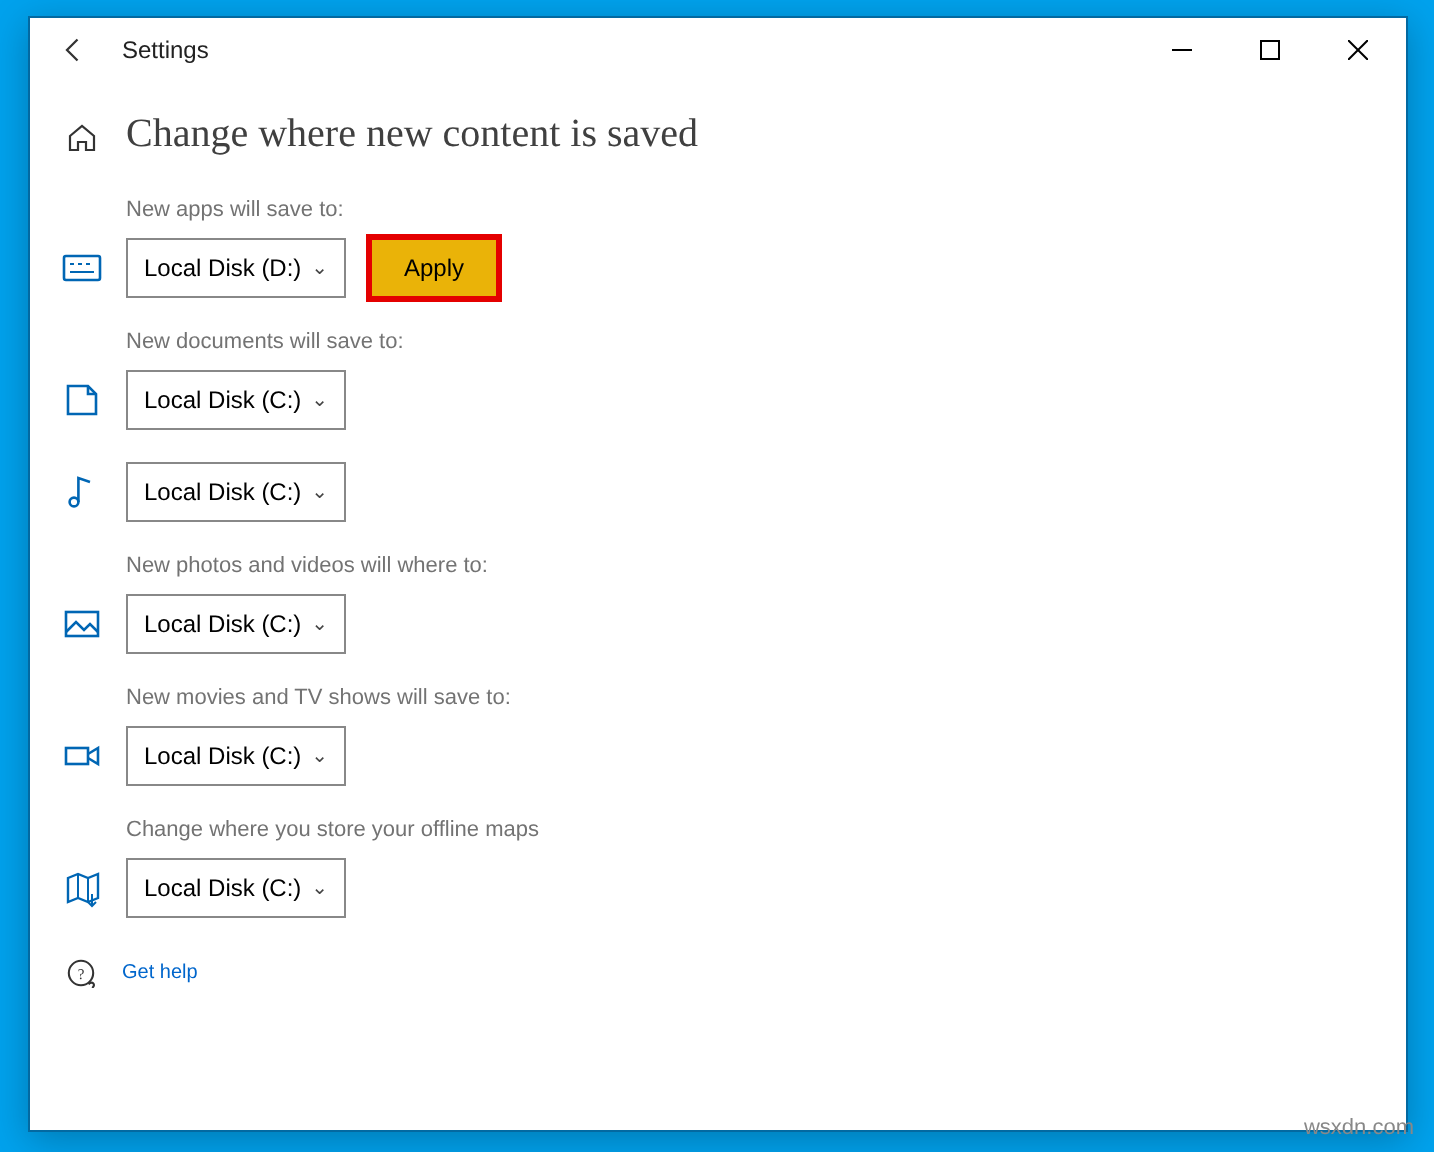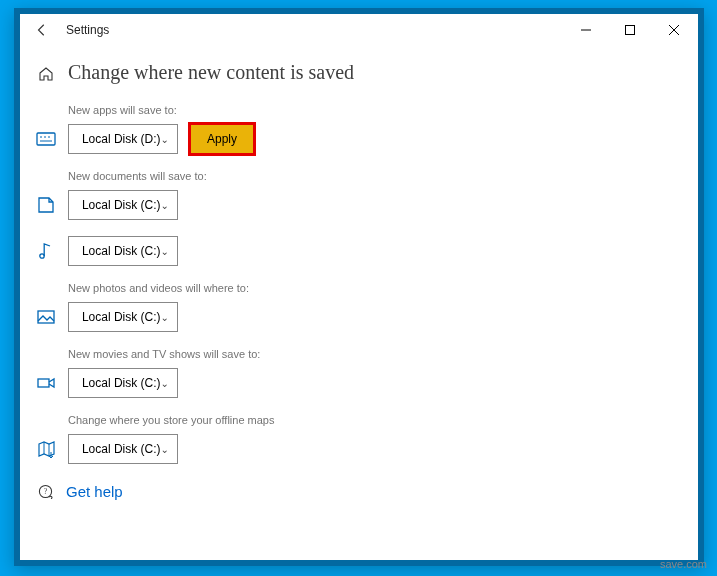--- a/index.html
+++ b/index.html
@@ -13,21 +13,21 @@
   overflow: hidden;
   position: relative;
 }
 .window {
   position: absolute;
   top: 8px;
   left: 14px;
   width: 690px;
   height: 558px;
   background: #fff;
-  border: 6px solid #0369a1;
+  border: 1px solid #0369a1;
   box-shadow: 0 4px 18px rgba(0,0,0,0.25);
 }
 .titlebar {
   display: flex;
   align-items: center;
   height: 32px;
   padding: 0 2px 0 8px;
 }
 .back-btn {
   width: 28px; height: 28px;
@@ -93,21 +93,21 @@
   width: 110px;
   height: 30px;
   border: 1px solid #888;
   background: #fff;
   display: flex;
   align-items: center;
   padding: 0 8px;
   font-size: 12px;
   position: relative;
 }
-.dropdown .dd-text { flex: 1; text-align: right; }
+.dropdown .dd-text { flex: 1; }
 .dropdown .chev {
   font-size: 10px;
   color: #444;
 }
 .apply-btn {
   width: 64px;
   height: 30px;
   margin-left: 12px;
   background: #eab308;
   border: 1px solid #888;
@@ -126,21 +126,21 @@
   margin-top: 18px;
 }
 .help-icon {
   width: 18px; height: 18px;
   display: flex; align-items: center; justify-content: center;
   margin-right: 12px;
   color: #000;
 }
 .help-link {
   color: #0066cc;
-  font-size: 15px;
+  font-size: 10px;
 }
 .watermark {
   position: absolute;
   right: 10px;
   bottom: 6px;
   font-size: 11px;
   color: #888;
 }
 </style>
 </head>
@@ -296,13 +296,13 @@
             <path d="M12 14 C14 12 16 14 14 16" stroke="#333" fill="none" stroke-width="1.1"></path>
             <text x="8" y="11" font-size="8" text-anchor="middle" fill="#333" font-family="Segoe UI">?</text>
           </svg>
       </div>
       <a class="help-link">Get help</a>
     </div>
 
   </div>
 </div>
 
-<div class="watermark">save.com</div>
+<div class="watermark">wsxdn.com</div>
 
 </body></html>

